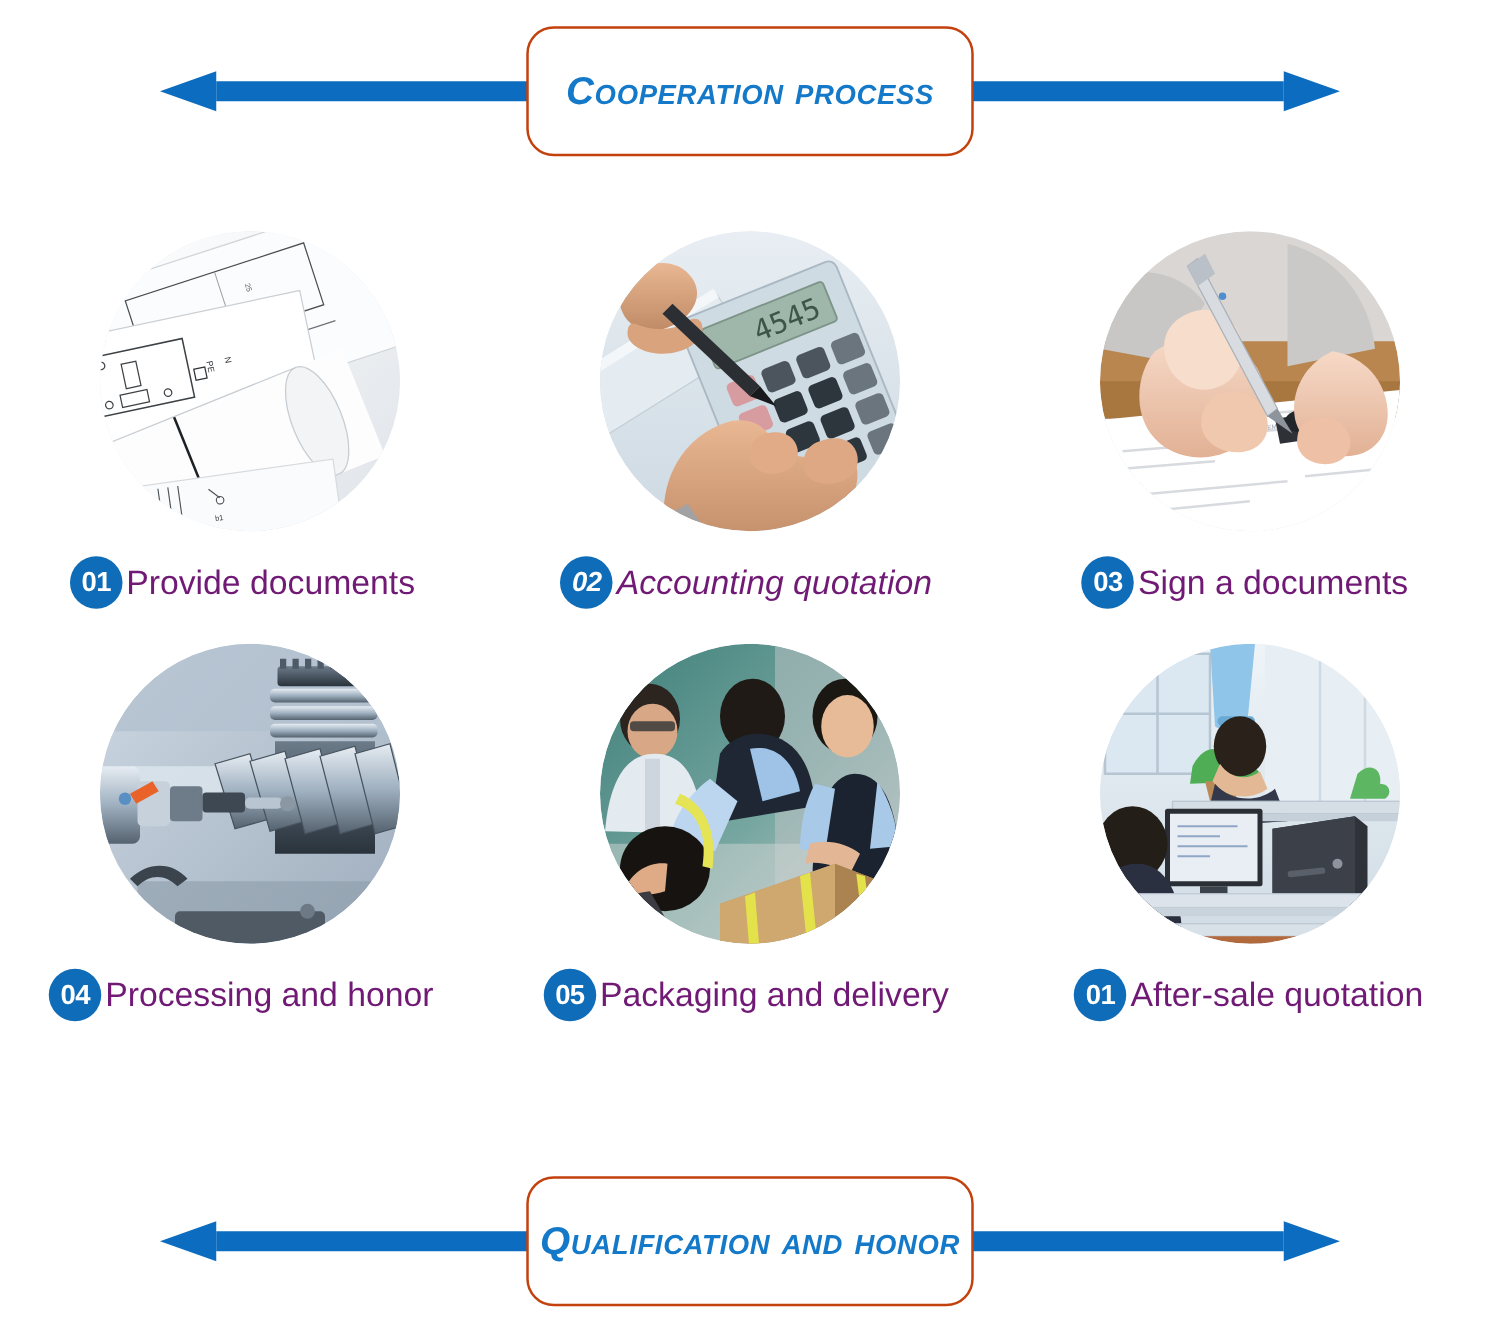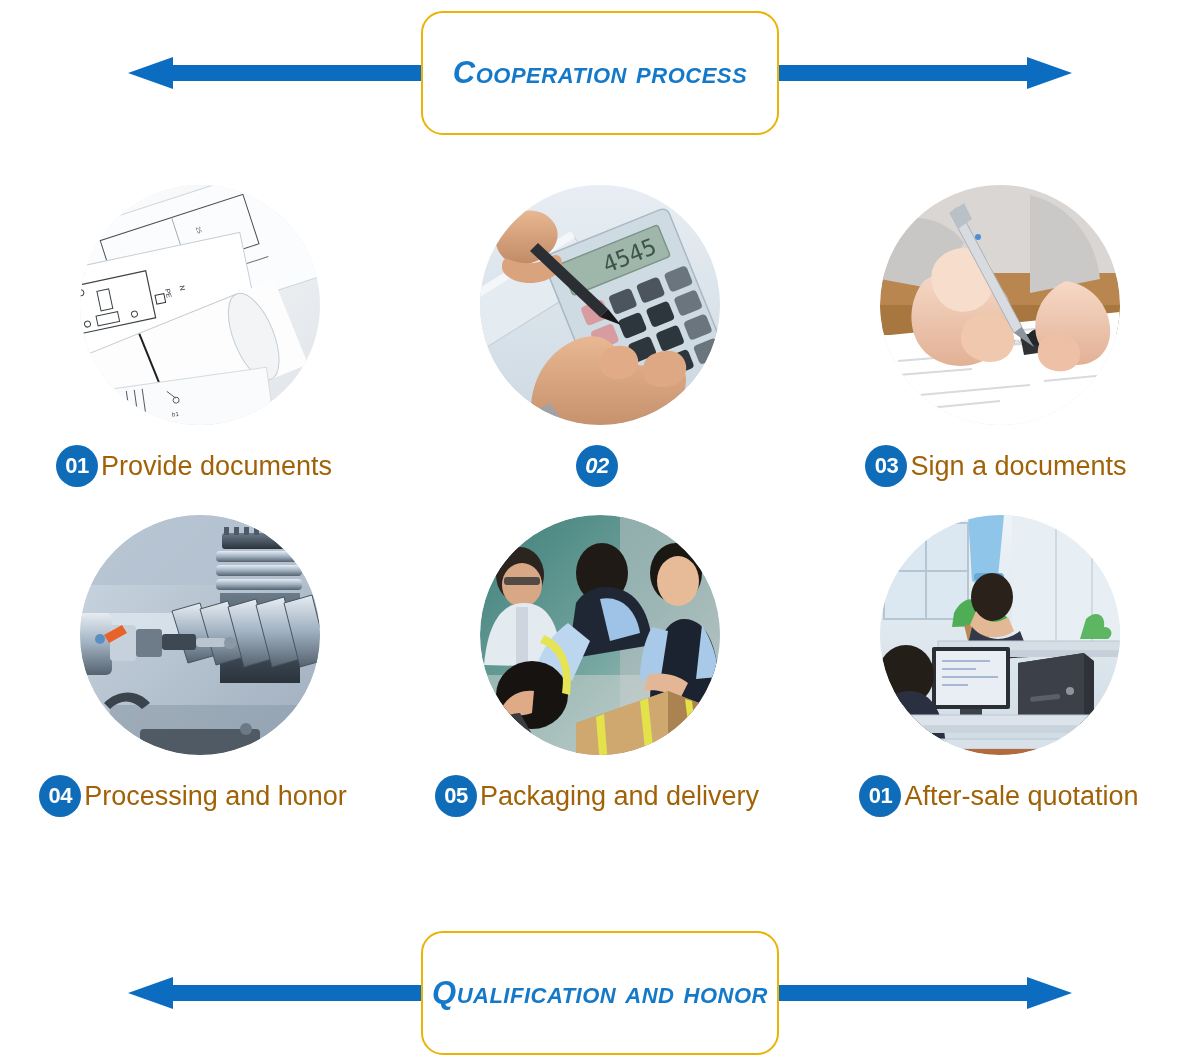--- a/index.html
+++ b/index.html
@@ -49,22 +49,22 @@
   .arrow-bar {
     flex: 1 1 auto;
     height: 16px;
     background: #0b6cc0;
   }
 
   .banner-box {
     position: relative;
     z-index: 2;
     width: 358px;
-    height: 124px;
-    border: 2px solid #eab308;
+    height: 104px;
+    border: 2px solid #c2410c;
     border-radius: 22px;
     background: #ffffff;
     display: flex;
     align-items: center;
     justify-content: center;
   }
 
   .banner-title {
     color: #1479c8;
     font-family: "Liberation Sans", sans-serif;
@@ -120,21 +120,21 @@
     color: #ffffff;
     font-size: 22px;
     font-weight: bold;
     display: flex;
     align-items: center;
     justify-content: center;
     flex: 0 0 auto;
     letter-spacing: -0.5px;
   }
   .caption-label {
-    color: #a16207;
+    color: #701a75;
     font-size: 27px;
     white-space: nowrap;
   }
 
   
   .r1 .step:nth-child(1) .caption { margin-left: -12px; }
   .r1 .step:nth-child(2) .caption { margin-left: -6px; font-style: italic; }
   .r1 .step:nth-child(3) .caption { margin-left: -8px; }
   .r2 .step:nth-child(1) .caption { margin-left: -14px; }
   .r2 .step:nth-child(2) .caption { margin-left: -6px; text-align: center; }
@@ -283,20 +283,21 @@
             <path d="M52 240 c-6 -40 14 -74 46 -86 c16 -6 30 -2 38 10 c10 16 28 20 44 14 c14 -6 26 2 26 16 c0 30 -30 58 -74 62 c-30 4 -60 0 -80 -16 z" fill="url(#skin2)"></path>
             <path d="M132 162 c14 -4 24 2 26 12 c2 12 -8 20 -20 20 c-12 0 -20 -8 -18 -18 c1 -7 5 -12 12 -14 z" fill="#e0ab86"></path>
             <path d="M176 168 c16 -6 28 0 30 12 c2 14 -10 22 -24 22 c-13 0 -21 -8 -19 -19 c1 -8 6 -13 13 -15 z" fill="#dea884"></path>
 
             <path d="M30 240 l40 -22 l28 40 l-60 8 z" fill="#9aa3ad" opacity="0.85"></path>
           </g>
         </svg>
       </div>
       <div class="caption">
         <span class="badge">02</span>
+        <span class="caption-label">Accounting quotation</span>
       </div>
     </div>
 
     <div class="step">
       <div class="photo">
         <svg viewBox="0 0 240 240">
           <defs>
             <clipPath id="c3">
                 <circle cx="120" cy="120" r="120"></circle>
               </clipPath>

